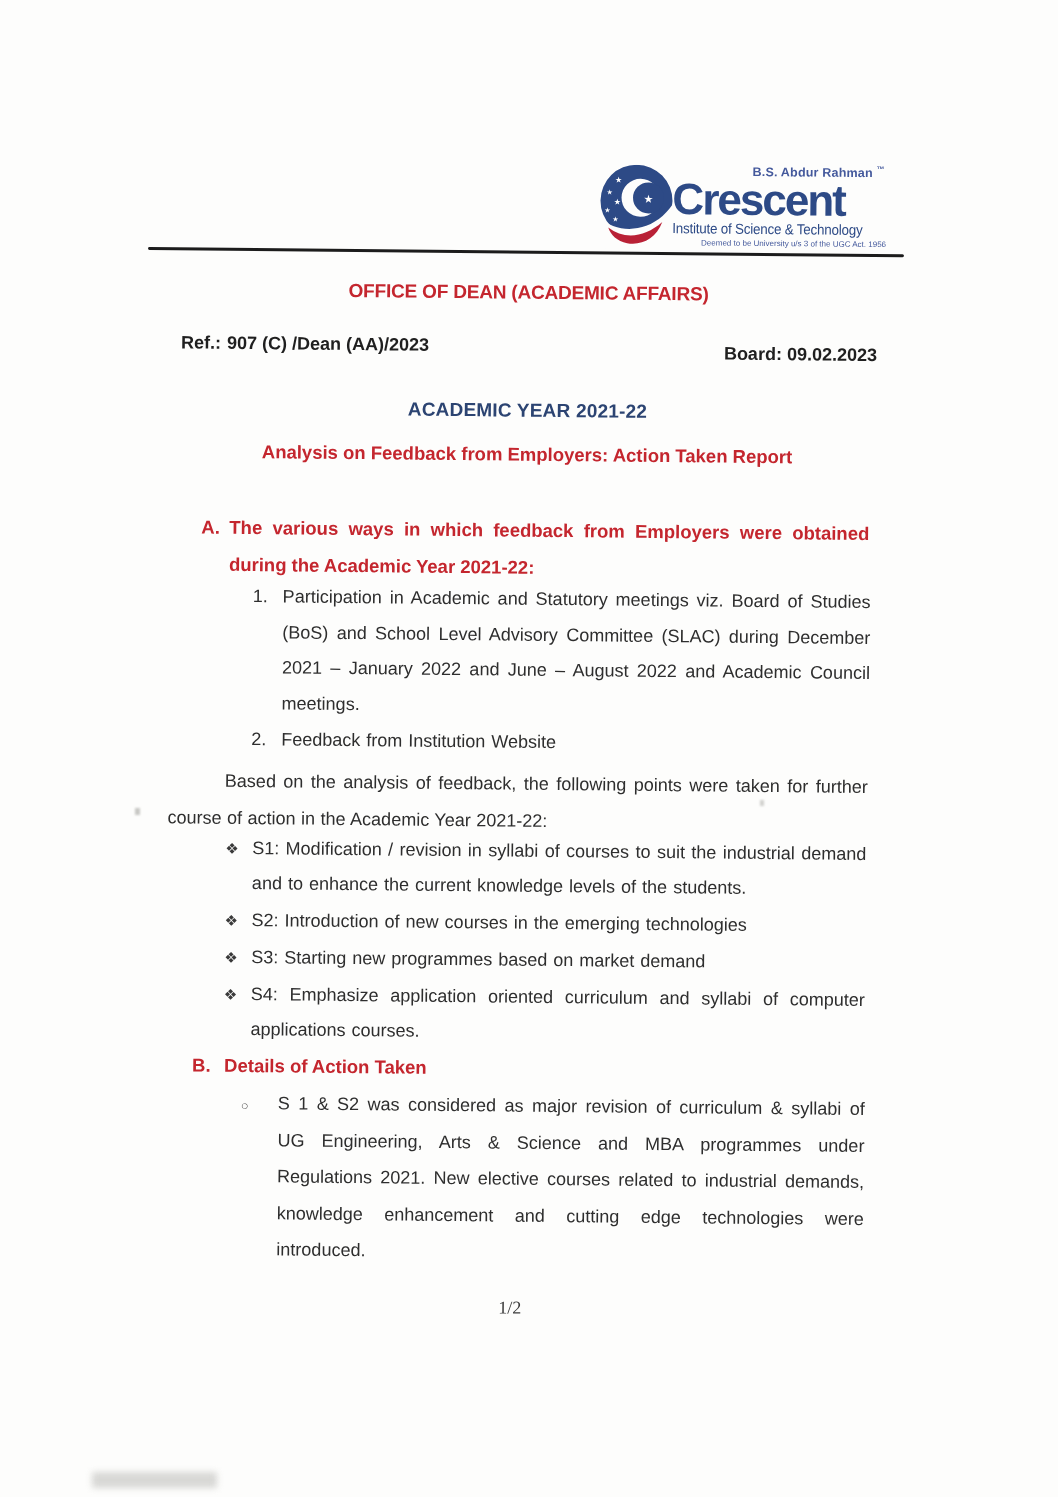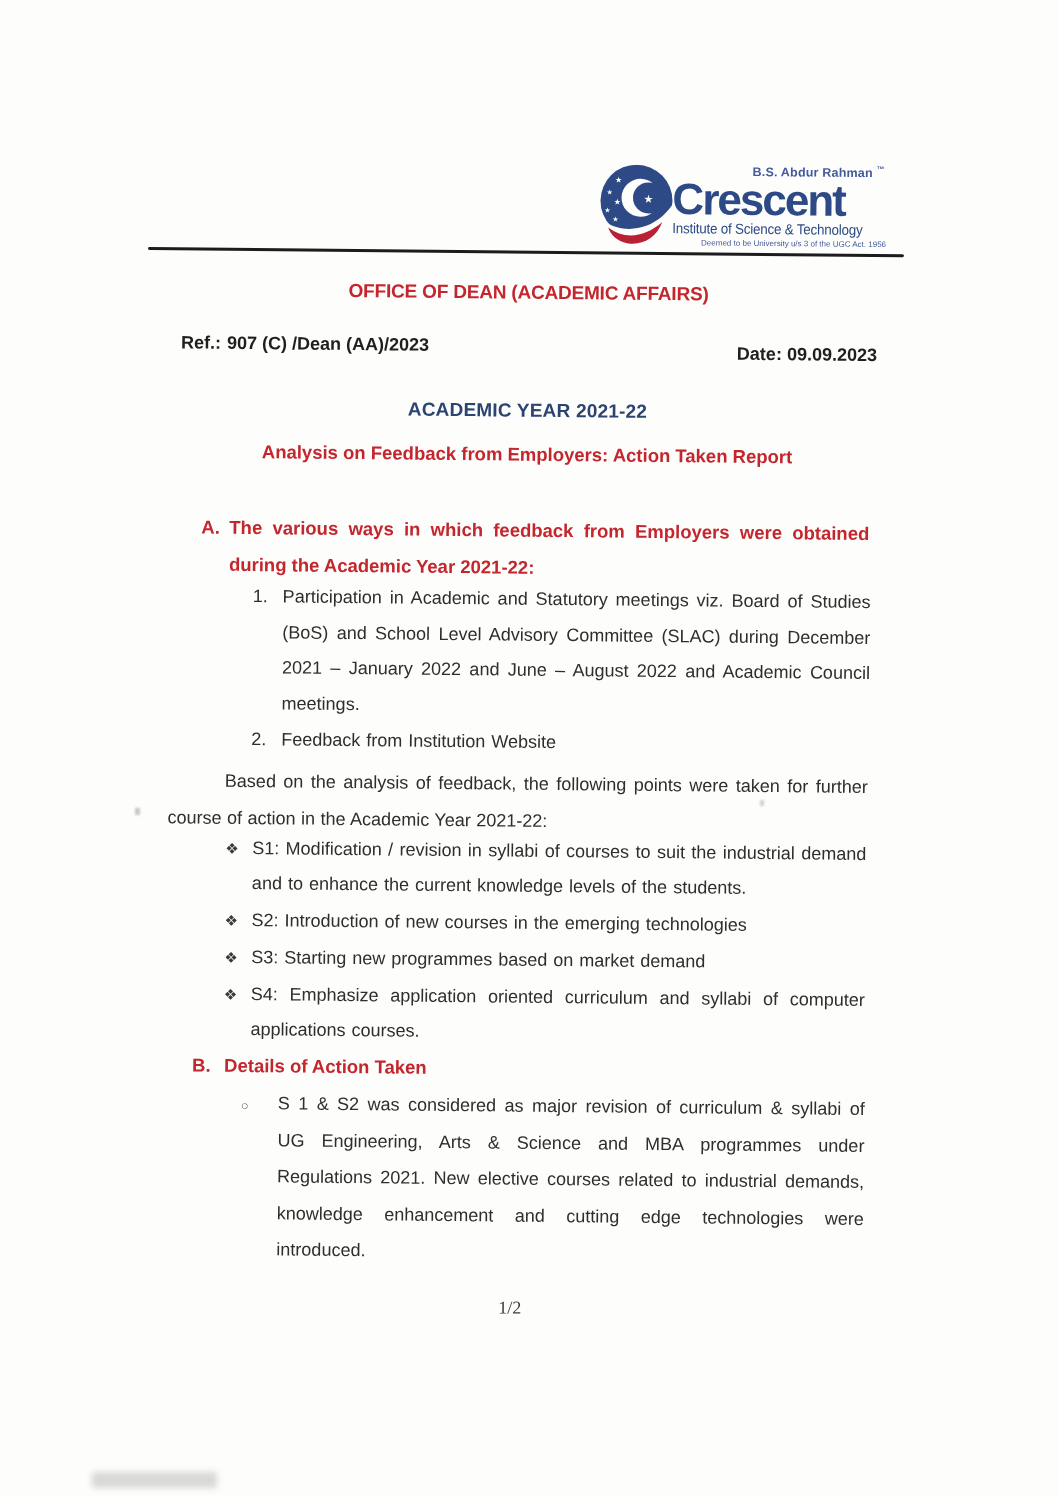--- a/index.html
+++ b/index.html
@@ -115,21 +115,21 @@
 
     <div class="rule"></div>
 
     <div class="office-title">OFFICE OF DEAN (ACADEMIC AFFAIRS)</div>
 
     <div class="ref-row">
       <div class="ref-cell">
         <span>Ref.:</span><span>907 (C) /Dean (AA)/2023</span>
       </div>
       <div class="date-cell">
-        <span>Date:</span><span>09.09.2023</span>
+        <span>Board:</span><span>09.02.2023</span>
       </div>
     </div>
 
     <div class="acad-year">ACADEMIC YEAR 2021-22</div>
     <div class="report-title">Analysis on Feedback from Employers: Action Taken Report</div>
 
     <div class="section section-a">
       <div class="sec-label">A.</div>
       <div class="sec-head">The various ways in which feedback from Employers were obtained during the Academic Year 2021-22:</div>
     </div>

